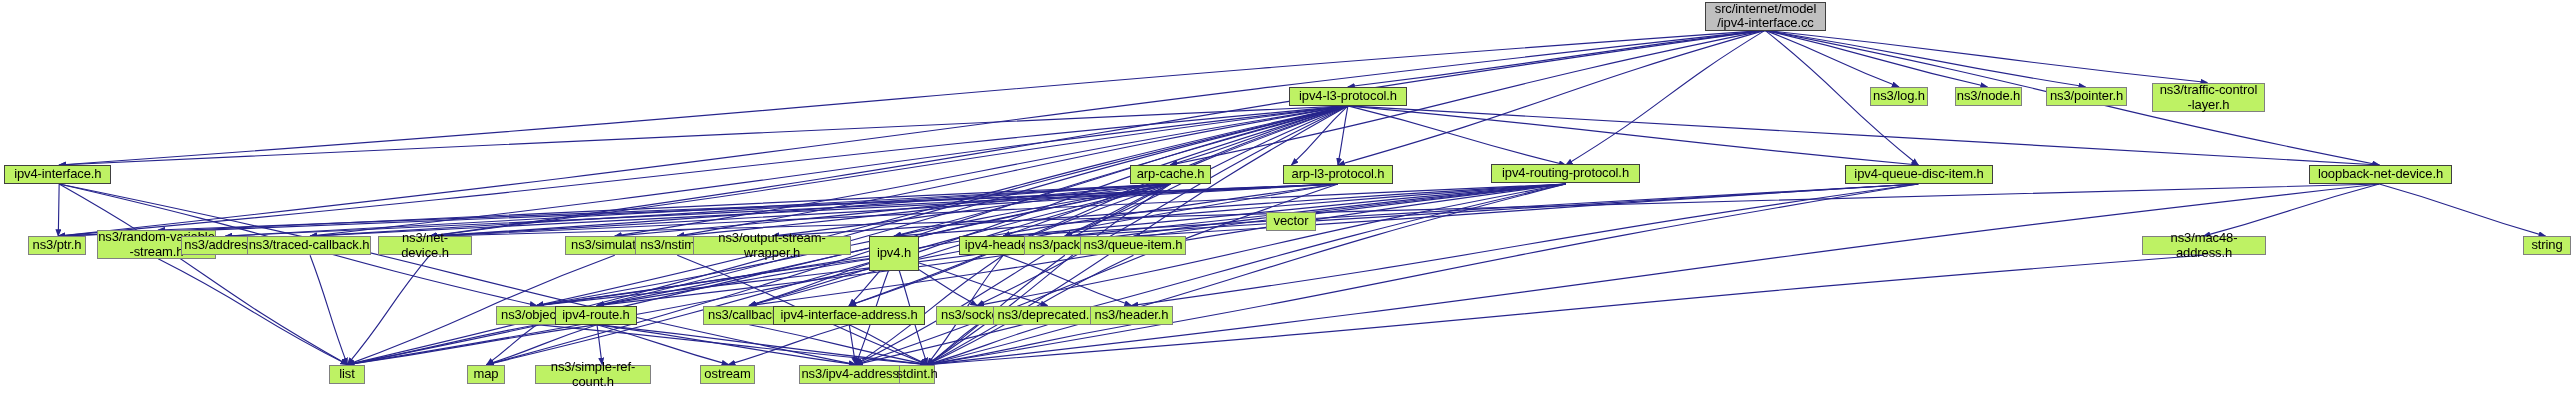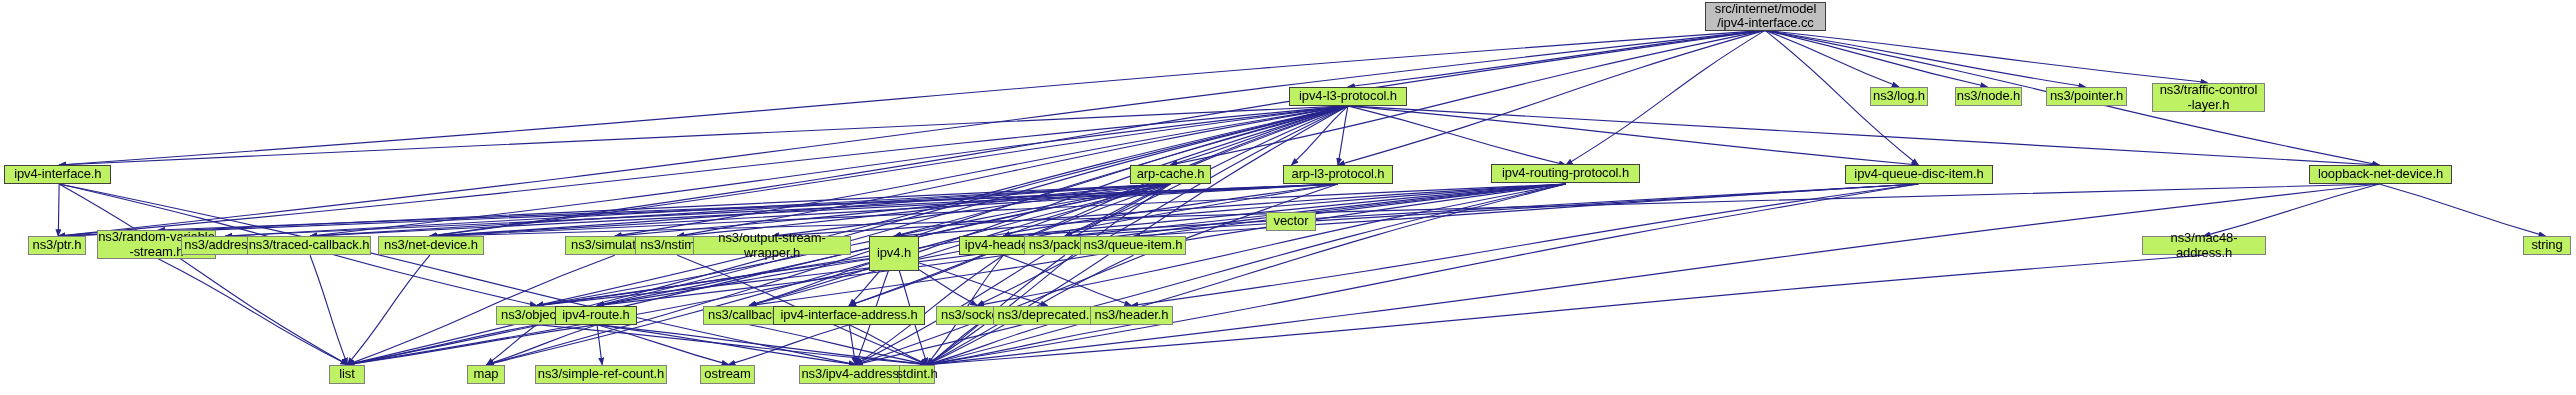--- a/index.html
+++ b/index.html
@@ -159,38 +159,38 @@
       <div class="node hdr" style="left: 1130px; top: 165px; width: 81px; height: 19px;">arp-cache.h</div>
       <div class="node" style="left: 1266px; top: 165px; width: 50px; height: 19px; margin-top: 47px;">vector</div>
       <div class="node hdr" style="left: 1491px; top: 164px; width: 149px; height: 19px;">ipv4-routing-protocol.h</div>
       <div class="node hdr" style="left: 1845px; top: 165px; width: 148px; height: 19px;">ipv4-queue-disc-item.h</div>
       <div class="node hdr" style="left: 2309px; top: 165px; width: 143px; height: 19px;">loopback-net-device.h</div>
       <div class="node" style="left: 28px; top: 236px; width: 58px; height: 19px;">ns3/ptr.h</div>
       <div class="node" style="left: 97px; top: 230px; width: 119px; height: 29px;">ns3/random-variable
 -stream.h</div>
       <div class="node" style="left: 181px; top: 236px; width: 87px; height: 19px;">ns3/address.h</div>
       <div class="node" style="left: 247px; top: 236px; width: 124px; height: 19px;">ns3/traced-callback.h</div>
-      <div class="node" style="left: 378px; top: 236px; width: 106px; height: 19px;">ns3/net-device.h</div>
+      <div class="node" style="left: 378px; top: 236px; width: 94px; height: 19px;">ns3/net-device.h</div>
       <div class="node" style="left: 565px; top: 236px; width: 98px; height: 19px;">ns3/simulator.h</div>
       <div class="node" style="left: 635px; top: 236px; width: 83px; height: 19px;">ns3/nstime.h</div>
       <div class="node" style="left: 693px; top: 236px; width: 158px; height: 19px;">ns3/output-stream-wrapper.h</div>
       <div class="node hdr" style="left: 869px; top: 236px; width: 50px; height: 35px; text-align: center;">ipv4.h</div>
       <div class="node hdr" style="left: 959px; top: 236px; width: 89px; height: 19px;">ipv4-header.h</div>
       <div class="node" style="left: 1024px; top: 236px; width: 82px; height: 19px;">ns3/packet.h</div>
       <div class="node" style="left: 1080px; top: 236px; width: 106px; height: 19px;">ns3/queue-item.h</div>
       <div class="node" style="left: 2142px; top: 236px; width: 124px; height: 19px;">ns3/mac48-address.h</div>
       <div class="node" style="left: 2523px; top: 236px; width: 48px; height: 19px;">string</div>
       <div class="node" style="left: 496px; top: 306px; width: 79px; height: 19px;">ns3/object.h</div>
       <div class="node hdr" style="left: 555px; top: 306px; width: 82px; height: 19px;">ipv4-route.h</div>
       <div class="node" style="left: 703px; top: 306px; width: 91px; height: 19px;">ns3/callback.h</div>
       <div class="node hdr" style="left: 773px; top: 306px; width: 152px; height: 19px;">ipv4-interface-address.h</div>
       <div class="node" style="left: 936px; top: 306px; width: 82px; height: 19px;">ns3/socket.h</div>
       <div class="node" style="left: 993px; top: 306px; width: 108px; height: 19px;">ns3/deprecated.h</div>
       <div class="node" style="left: 1090px; top: 306px; width: 83px; height: 19px;">ns3/header.h</div>
       <div class="node" style="left: 329px; top: 365px; width: 36px; height: 19px;">list</div>
       <div class="node" style="left: 467px; top: 365px; width: 38px; height: 19px;">map</div>
-      <div class="node" style="left: 535px; top: 365px; width: 132px; height: 19px; text-align: right;">ns3/simple-ref-count.h</div>
+      <div class="node" style="left: 535px; top: 365px; width: 116px; height: 19px;">ns3/simple-ref-count.h</div>
       <div class="node" style="left: 700px; top: 365px; width: 55px; height: 19px;">ostream</div>
       <div class="node" style="left: 799px; top: 365px; width: 113px; height: 19px;">ns3/ipv4-address.h</div>
       <div class="node" style="left: 899px; top: 365px; width: 36px; height: 19px;">stdint.h</div>
     </div>
 </div>
 
 
 </body></html>

